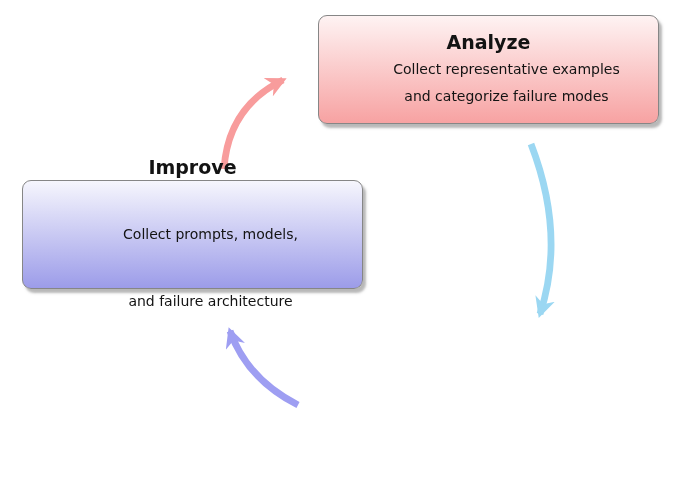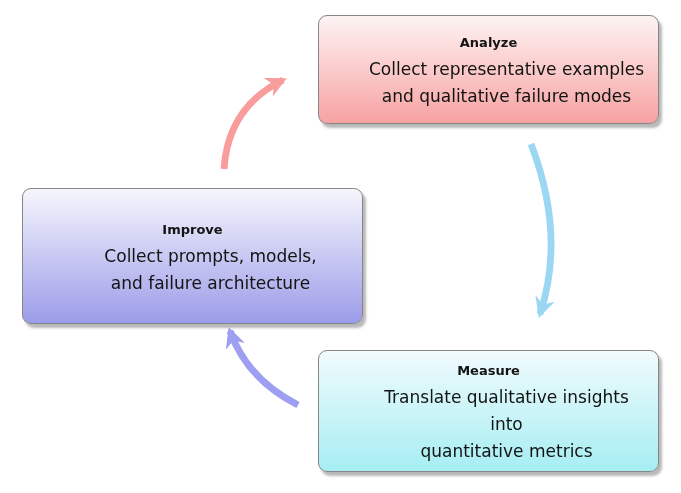--- a/index.html
+++ b/index.html
@@ -23,29 +23,29 @@
     border: 1.6px solid #868686;
     border-radius: 9px;
     box-shadow: 3px 4px 2.5px rgba(125,125,125,0.55);
     display: flex;
     flex-direction: column;
     justify-content: center;
     text-align: center;
     color: #131313;
   }
   .node-analyze { left: 318px; top: 15px;  height: 109px; }
-  .node-improve { left: 22px;  top: 188px; height: 136px; }
+  .node-improve { left: 22px;  top: 180px; height: 109px; gap: 40px; }
   .node-measure { left: 318px; top: 350px; height: 122px; }
   .node-title {
-    font-size: 13px;
+    font-size: 19px;
     font-weight: bold;
     line-height: 27px;
   }
   .node-line {
-    font-size: 17px;
+    font-size: 14px;
     line-height: 27px;
     white-space: nowrap;
     margin-left: 36px;
   }
 </style>
 </head>
 <body>
 
 <div class="canvas">
 
@@ -65,29 +65,23 @@
     <path d="M 224 169 Q 228 107 283 80" fill="none" stroke-width="6.8" marker-end="url(#mk-improve-to-analyze)" stroke="#f89c9c"></path>
 
     <path d="M 531 144 Q 566 235 540 314" fill="none" stroke-width="6.8" marker-end="url(#mk-analyze-to-measure)" stroke="#9bd7f2"></path>
 
     <path d="M 298 405 Q 247 379 230 331" fill="none" stroke-width="6.8" marker-end="url(#mk-measure-to-improve)" stroke="#9e9ef2"></path>
   </svg>
 
   <div class="node node-analyze" style="background: linear-gradient(rgb(254, 243, 243), rgb(247, 162, 162)); border-color: rgb(134, 134, 134);">
     <div class="node-title">Analyze</div>
     <div class="node-line">Collect representative examples</div>
-    <div class="node-line">and qualitative failure modes</div>
+    <div class="node-line">and categorize failure modes</div>
   </div>
 
   <div class="node node-improve" style="background: linear-gradient(rgb(246, 246, 253), rgb(156, 156, 233)); border-color: rgb(134, 134, 134);">
     <div class="node-title">Improve</div>
     <div class="node-line">Collect prompts, models,</div>
     <div class="node-line">and failure architecture</div>
   </div>
 
-  <div class="node node-measure" style="background: linear-gradient(rgb(241, 251, 253), rgb(166, 238, 243)); border-color: rgb(134, 134, 134);">
-    <div class="node-title">Measure</div>
-    <div class="node-line">Translate qualitative insights</div>
-    <div class="node-line">into</div>
-    <div class="node-line">quantitative metrics</div>
-  </div>
 
 </div>
 
 </body></html>

